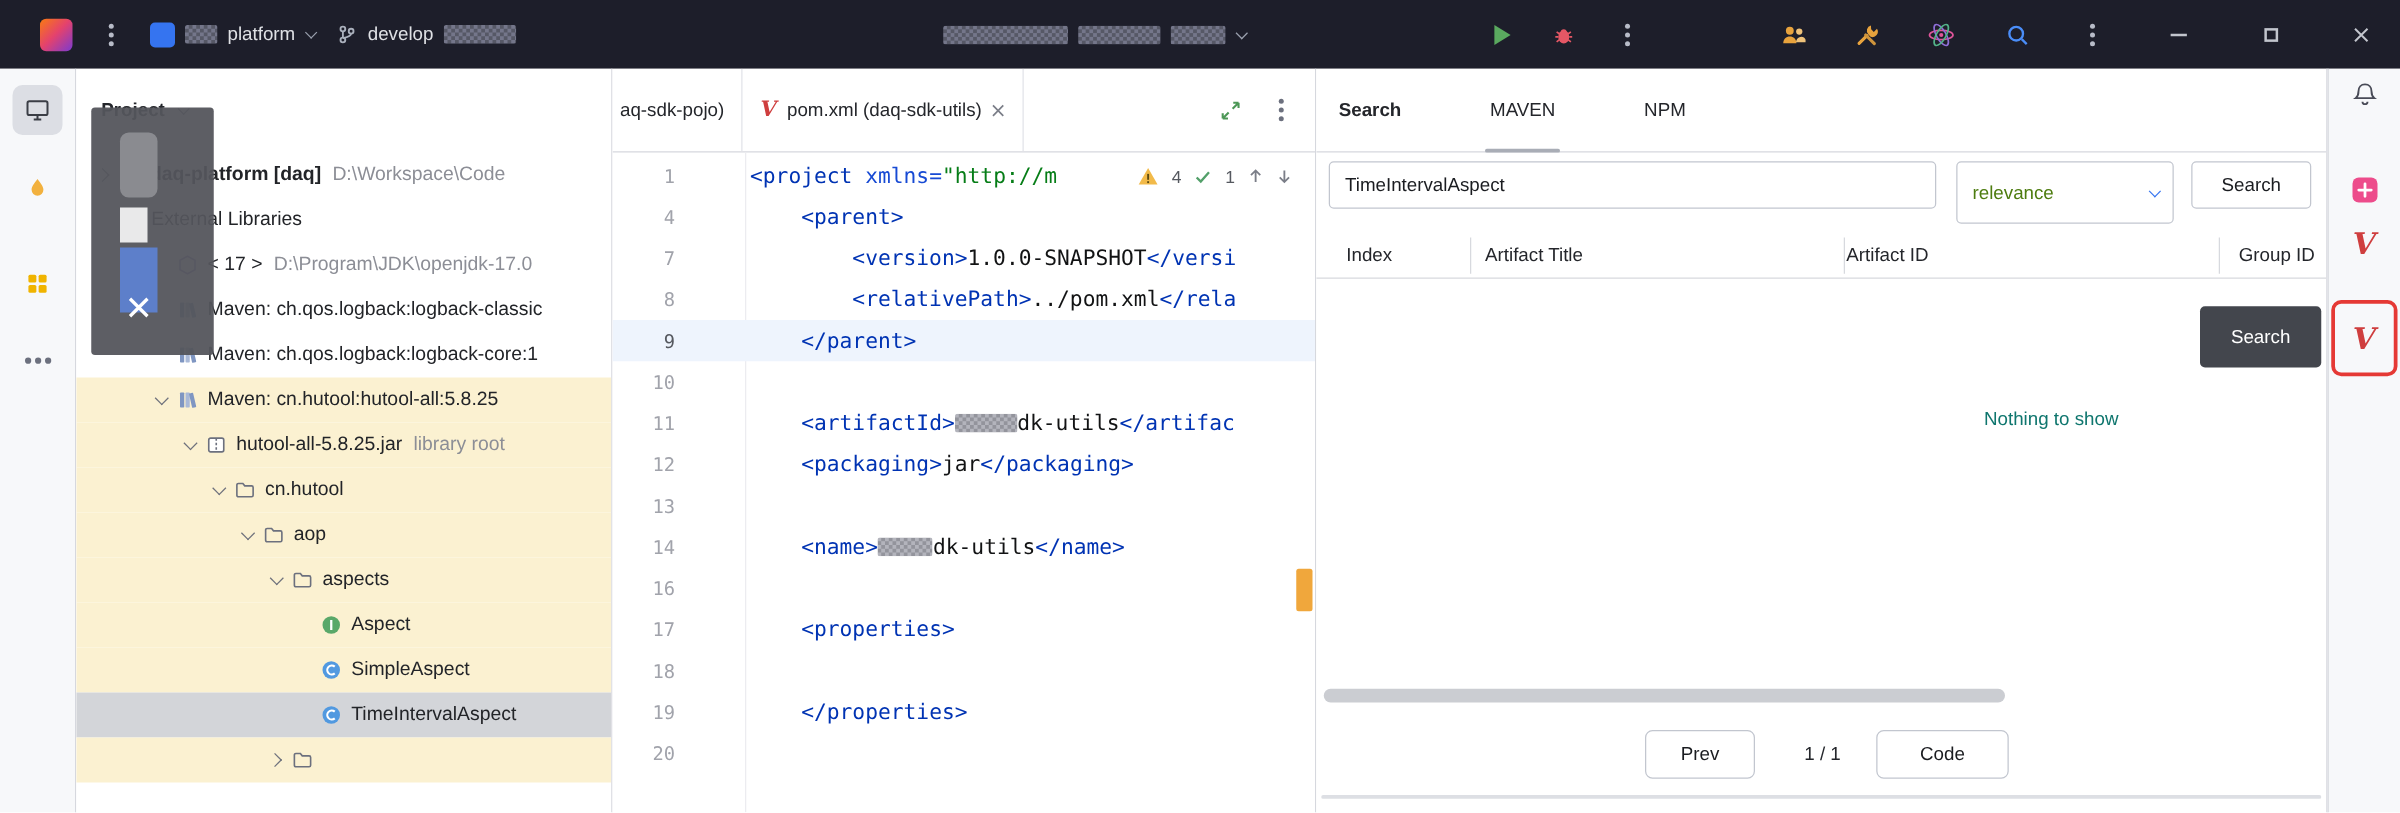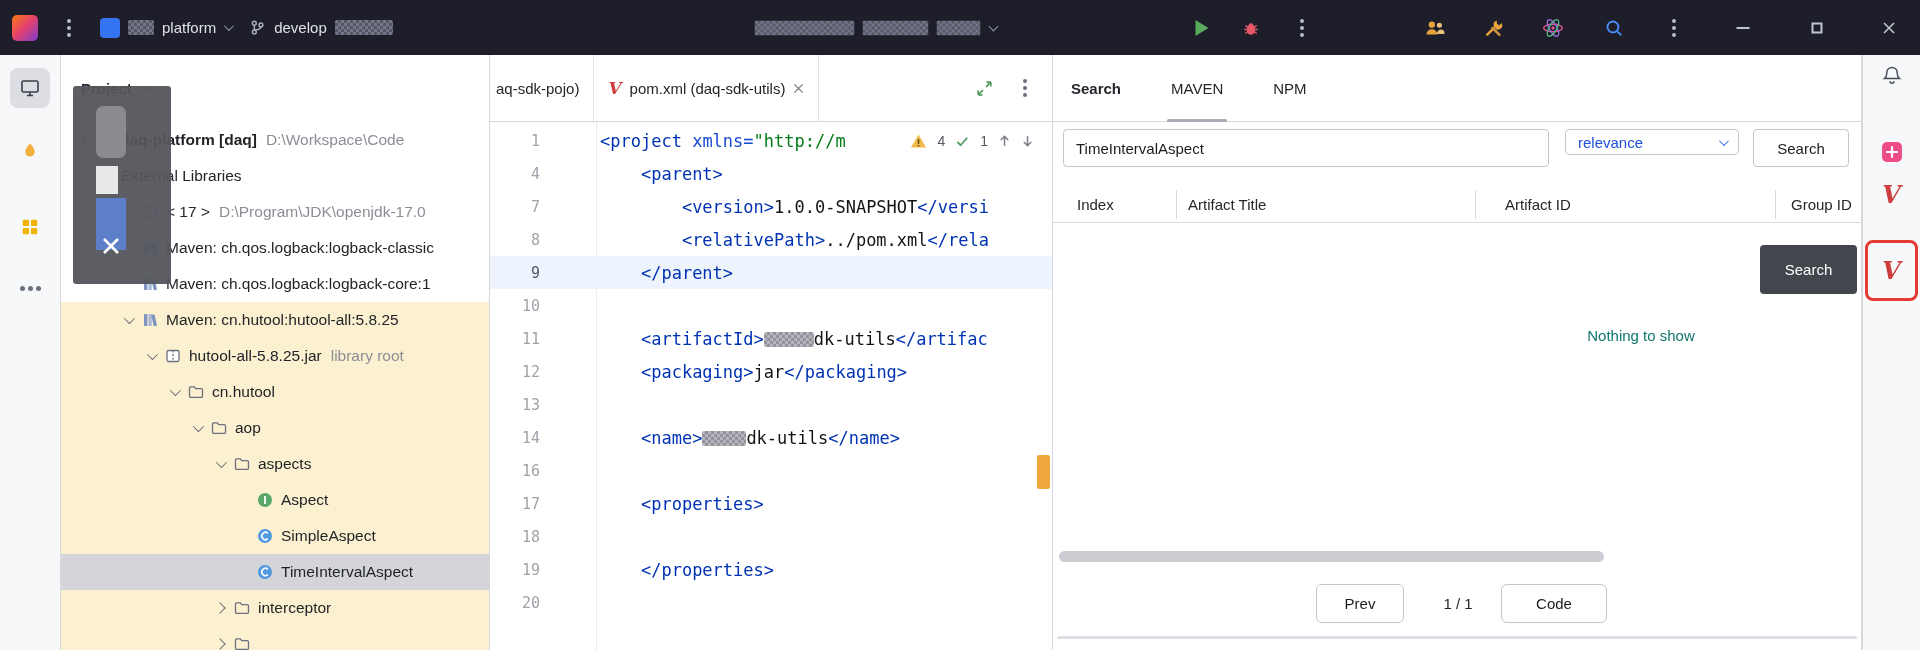--- a/index.html
+++ b/index.html
@@ -3,21 +3,21 @@
 <meta charset="utf-8">
 <style>
   *{margin:0;padding:0;box-sizing:border-box;}
   html,body{width:1920px;height:650px;overflow:hidden;background:#fff;
     font-family:"Liberation Sans",sans-serif;}
   .app{position:relative;width:1920px;height:650px;}
 
   
   .titlebar{position:absolute;left:0;top:0;width:1920px;height:55px;background:#1d1e2a;
     color:#dfe1e5;display:flex;align-items:center;}
-  .tb-left{display:flex;gap:18px;padding-left:12px;}
+  .tb-left{display:flex;gap:18px;padding-left:32px;}
   .app-logo{width:26px;height:26px;border-radius:5px;
     background:linear-gradient(135deg,#f97a12,#e4426d 48%,#7b3ad0);}
   .kdots{width:4px;height:4px;border-radius:50%;background:#b8bcc8;display:inline-block;
     box-shadow:0 -7px 0 #b8bcc8,0 7px 0 #b8bcc8;}
   .kbtn{width:26px;height:26px;display:flex;align-items:center;justify-content:center;}
   .tb-widget{display:flex;align-items:center;gap:8px;font-size:15px;color:#dfe1e5;}
   .proj-avatar{width:20px;height:20px;border-radius:4px;background:#3574f0;display:inline-block;}
   .pix-dark{display:inline-block;height:15px;border-radius:2px;vertical-align:middle;
     background:repeating-conic-gradient(#565866 0% 25%,#74768a 0% 50%);background-size:6px 6px;}
   .pix-light{display:inline-block;height:15px;border-radius:2px;vertical-align:middle;
@@ -96,28 +96,28 @@
     font-family:"Liberation Sans",sans-serif;}
   .stripe-mark{position:absolute;right:2px;top:400px;width:13px;height:34px;background:#f0a73c;
     border-radius:2px;z-index:3;}
 
   
   .search-panel{position:absolute;left:1053px;top:55px;width:809px;bottom:0;background:#fff;
     border-right:1px solid #d6d8de;overflow:hidden;}
   .sp-header{position:absolute;left:0;top:0;right:0;height:67px;display:flex;align-items:center;
     padding-left:18px;gap:50px;border-bottom:1px solid #d6d8de;font-size:15px;color:#24262b;}
   .sp-title{font-weight:bold;}
-  .sp-tab{position:relative;height:67px;display:flex;align-items:center;}
+  .sp-tab{position:relative;height:67px;display:flex;align-items:center;margin-left:21px;}
   .sp-tab.sel::after{content:"";position:absolute;left:-4px;right:-4px;bottom:0;height:3px;
     background:#a9adb6;border-radius:2px;}
   .sp-input{position:absolute;left:10px;top:74px;width:486px;height:38px;border:1px solid #c2c6cf;
     border-radius:4px;padding:0 12px;font-size:15px;color:#1a1c20;font-family:"Liberation Sans",sans-serif;}
-  .sp-select{position:absolute;left:512px;top:74px;width:174px;height:26px;border:1px solid #c2c6cf;
+  .sp-select{position:absolute;left:512px;top:74px;width:174px;height:50px;border:1px solid #c2c6cf;
     border-radius:4px;display:flex;align-items:center;justify-content:space-between;
-    padding:0 12px;font-size:15px;color:#1d4ed8;background:#fff;}
+    padding:0 12px;font-size:15px;color:#4d7c0f;background:#fff;}
   .btn{border:1px solid #c2c6cf;border-radius:6px;background:#fff;font-size:15px;color:#1a1c20;
     display:flex;align-items:center;justify-content:center;font-family:"Liberation Sans",sans-serif;}
   .sp-search-btn{position:absolute;left:700px;top:74px;width:96px;height:38px;border-radius:4px;}
   .sp-thead{position:absolute;left:0;top:131px;right:0;height:37px;border-bottom:1px solid #d7d9de;
     font-size:15px;color:#24262b;}
   .sp-th{position:absolute;top:0;height:37px;display:flex;align-items:center;white-space:nowrap;text-align:center;}
   .sp-col-sep{position:absolute;top:4px;height:29px;width:1px;background:#d7d9de;}
   .sp-tooltip{position:absolute;left:707px;top:190px;width:97px;height:49px;background:#43464d;
     border-radius:4px;color:#fff;font-size:15px;display:flex;align-items:center;justify-content:center;z-index:5;}
   .sp-empty{position:absolute;left:588px;top:272px;transform:translateX(-50%);color:#0f766e;font-size:15px;}
@@ -398,31 +398,20 @@
         </div>
         <div class="tree-row scope" style="padding-left: 148px;">
           <span class="slot">
             <span class="chev r"></span>
           </span>
           <span class="t-icon">
             <svg width="18" height="18" viewBox="0 0 18 18">
               <path d="M2.5 5A1.2 1.2 0 0 1 3.7 3.8h3.6l1.5 1.9h5.5A1.2 1.2 0 0 1 15.5 6.9v6.3a1.2 1.2 0 0 1-1.2 1.2H3.7a1.2 1.2 0 0 1-1.2-1.2z" fill="none" stroke="#6c707e" stroke-width="1.3"></path>
             </svg>
           </span>
-          <span class="t-label">interceptor</span>
-        </div>
-        <div class="tree-row scope" style="padding-left: 148px;">
-          <span class="slot">
-            <span class="chev r"></span>
-          </span>
-          <span class="t-icon">
-            <svg width="18" height="18" viewBox="0 0 18 18">
-              <path d="M2.5 5A1.2 1.2 0 0 1 3.7 3.8h3.6l1.5 1.9h5.5A1.2 1.2 0 0 1 15.5 6.9v6.3a1.2 1.2 0 0 1-1.2 1.2H3.7a1.2 1.2 0 0 1-1.2-1.2z" fill="none" stroke="#6c707e" stroke-width="1.3"></path>
-            </svg>
-          </span>
           <span class="t-label"></span>
         </div>
       </div>
     <div class="capture-overlay">
       <div class="co-bar"></div>
       <div class="co-white"></div>
       <div class="co-blue"></div>
       <svg class="co-x" width="24" height="24" viewBox="0 0 24 24" stroke="#fff" stroke-width="2.6">
           <path d="M5 5l14 14M19 5L5 19"></path>
         </svg>
@@ -546,21 +535,21 @@
     <input class="sp-input" value="TimeIntervalAspect" style="">
     <div class="sp-select">
       <span>relevance</span>
       <span class="chev d sm blue"></span>
     </div>
     <button class="btn sp-search-btn">Search</button>
 
     <div class="sp-thead">
       <span class="sp-th" style="left:24px">Index</span>
       <span class="sp-th" style="left:135px">Artifact Title</span>
-      <span class="sp-th" style="left:452px">Artifact ID</span>
+      <span class="sp-th" style="left:424px">Artifact ID</span>
       <span class="sp-th" style="left:738px">Group ID</span>
       <span class="sp-col-sep" style="left:123px"></span>
       <span class="sp-col-sep" style="left:422px"></span>
       <span class="sp-col-sep" style="left:722px"></span>
     </div>
 
     <div class="sp-tooltip">Search</div>
     <div class="sp-empty">Nothing to show</div>
     <div class="sp-hscroll"></div>
 

